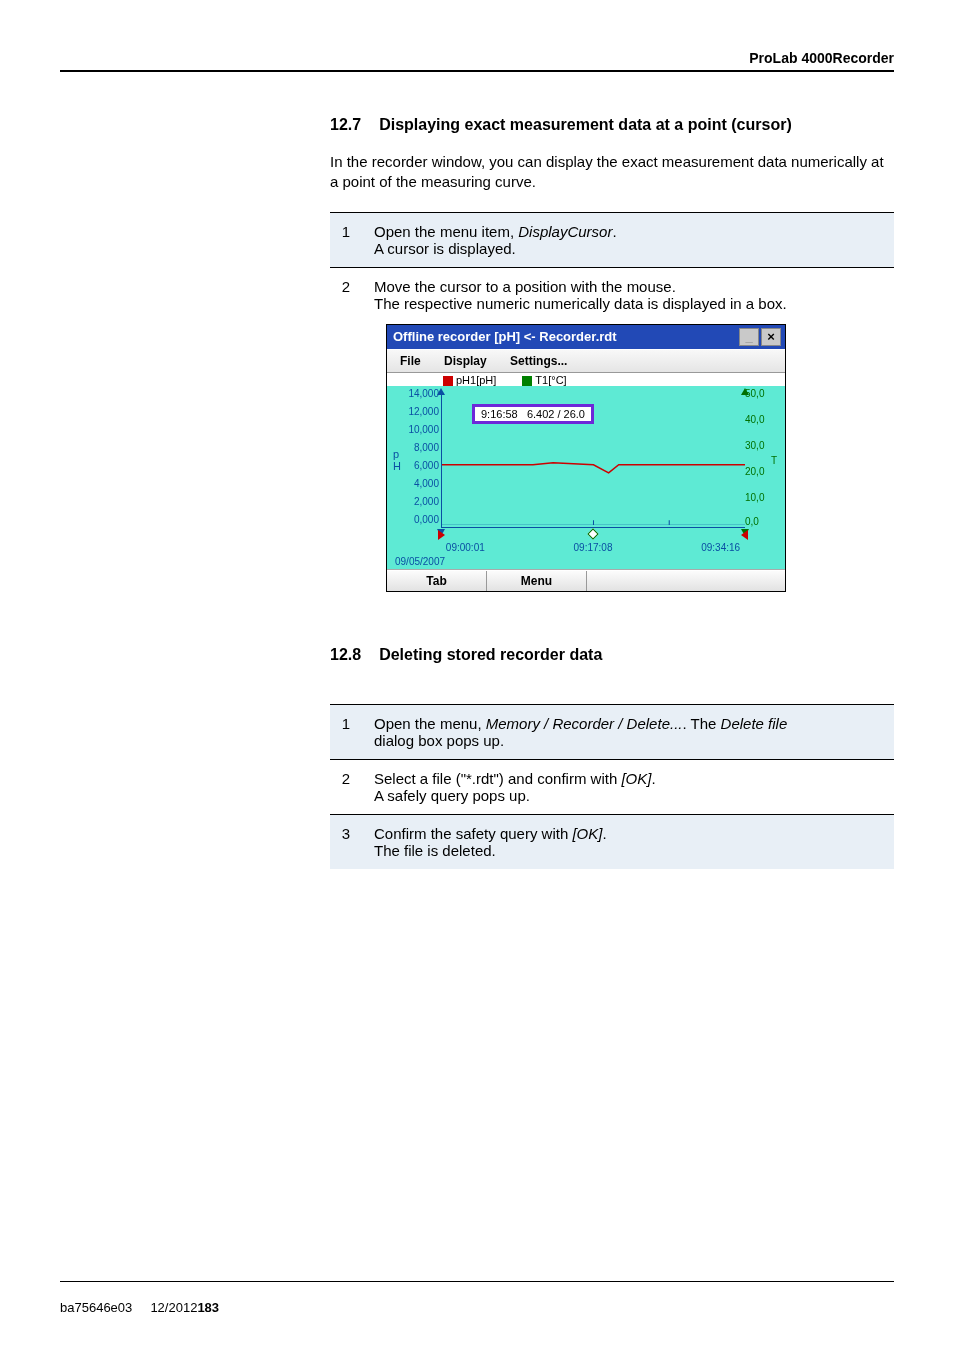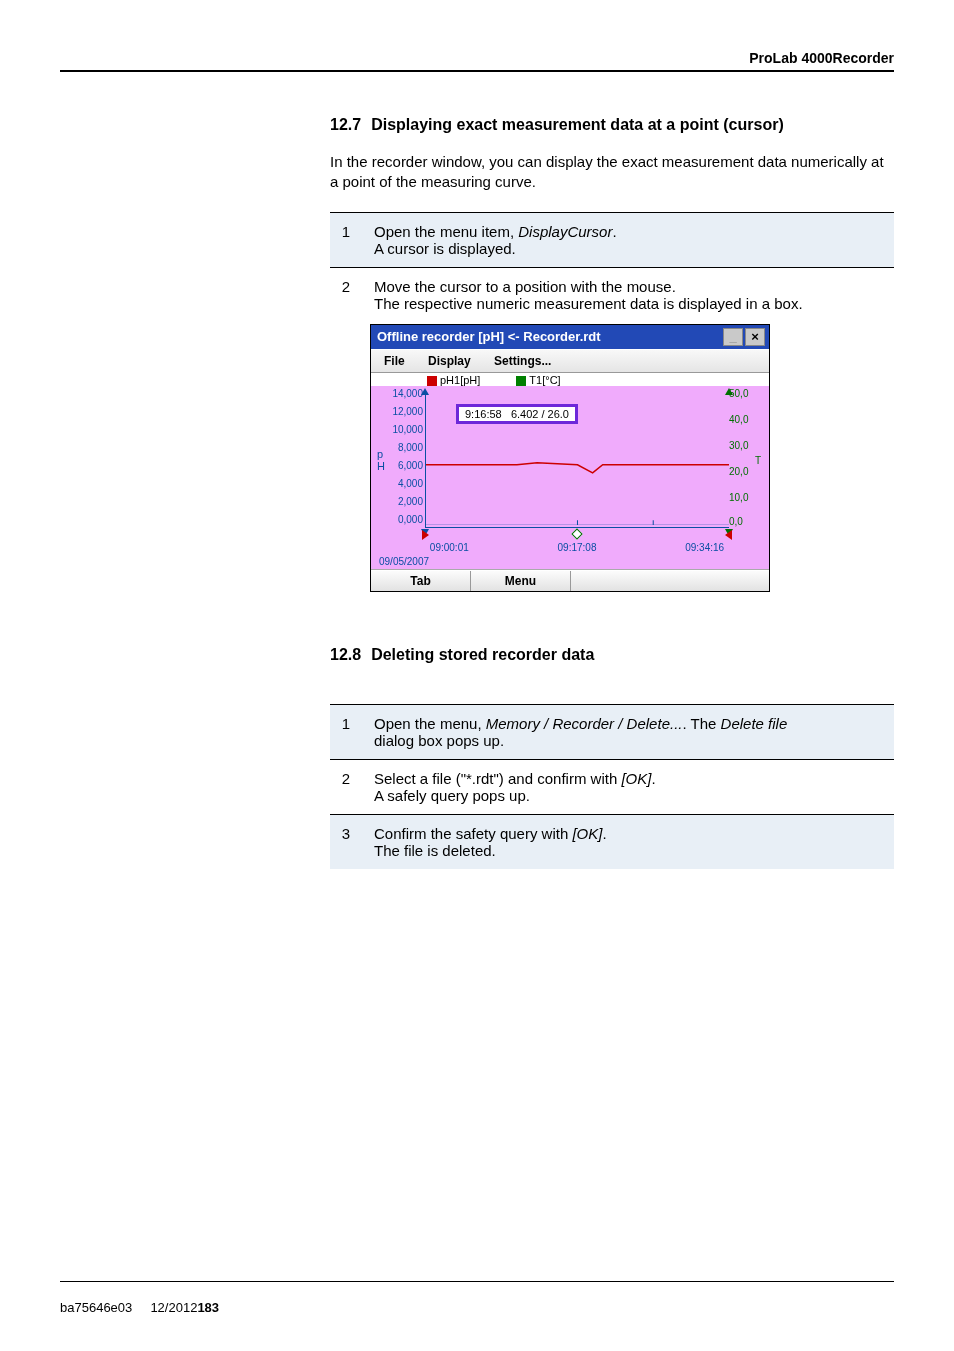--- a/index.html
+++ b/index.html
@@ -2,37 +2,37 @@
 <html><head>
 <meta charset="utf-8">
 <style>
   * { box-sizing: border-box; margin: 0; padding: 0; }
   html, body { width: 954px; height: 1351px; font-family: Arial, Helvetica, sans-serif; background: #fff; color: #000; }
   .page { padding: 50px 60px 0 60px; position: relative; height: 1351px; }
   .header-row { display: flex; justify-content: flex-end; font-weight: bold; font-size: 14px; margin-bottom: 4px; }
   .hr-thick { border: none; border-top: 2px solid #000; }
   .content-col { margin-left: 270px; padding-top: 44px; }
   .section-title { font-weight: bold; font-size: 16px; margin-bottom: 18px; }
-  .section-title .num { display: inline-block; margin-right: 10px; }
+  .section-title .num { display: inline-block; margin-right: 18px; }
   .intro { font-size: 15px; line-height: 1.32; margin-bottom: 20px; }
   table.steps { width: 100%; border-collapse: collapse; font-size: 15px; }
   table.steps td { padding: 10px 12px 10px 10px; vertical-align: top; border-top: 1px solid #000; }
   table.steps td.numcell { width: 34px; text-align: center; }
   table.steps tr.shade td { background: #e8eff6; }
   .italic { font-style: italic; }
 
   
-  .shot-wrap { margin: 2px 0 54px 40px; width: 400px; border: 1px solid #000; background: #f0abfc; font-family: Tahoma, Verdana, Arial, sans-serif; }
+  .shot-wrap { margin: 2px 0 54px 56px; width: 400px; border: 1px solid #000; background: #5eead4; font-family: Tahoma, Verdana, Arial, sans-serif; }
   .titlebar { background: #2249b6; color: #fff; display: flex; align-items: center; font-weight: bold; font-size: 13px; padding: 3px 4px; }
   .titlebar .ttext { flex: 1; padding-left: 2px; }
   .tb-btn { width: 20px; height: 18px; background: #c9c9c9; border: 1px solid #888; color: #000; font-size: 13px; font-weight: bold; display: flex; align-items: center; justify-content: center; margin-left: 2px; line-height: 1; }
   .tb-btn.dis { color: #888; }
   .menubar { background: linear-gradient(#f8f8f8,#e5e5e5); border-top: 1px solid #fff; border-bottom: 1px solid #999; padding: 2px 3px; font-size: 12px; }
   .menubar span { padding: 2px 10px; font-weight: bold; display: inline-block; }
-  .legendrow { background: #fff; padding: 1px 10px 0 56px; font-size: 11px; display: flex; gap: 36px; }
+  .legendrow { background: #fff; padding: 1px 10px 0 56px; font-size: 11px; display: flex; gap: 26px; }
   .legendrow .sq { display: inline-block; width: 10px; height: 10px; margin-right: 3px; vertical-align: middle; }
   .legendrow .red { background: #c00; }
   .legendrow .grn { background: #008000; }
   .plot { position: relative; height: 168px; margin: 2px 6px 0 6px; }
   .yaxis { position: absolute; left: 0; top: 4px; bottom: 28px; width: 48px; }
   .yaxis .ylab-l { position: absolute; left: 0; top: 50%; transform: translateY(-50%); font-size: 11px; color:#0a4fa3; line-height: 12px; }
   .yaxis .tick { position: absolute; right: 2px; color:#0a4fa3; font-size: 10px; text-align: right; width: 40px; }
   .rightaxis { position: absolute; right: 0; top: 4px; bottom: 28px; width: 34px; }
   .rightaxis .tick { position: absolute; left: 0; font-size: 10px; color:#007000; }
   .rightaxis .rlab { position: absolute; right: 2px; top: 50%; transform: translateY(-50%); font-size: 10px; color:#007000; }
@@ -81,21 +81,21 @@
         <td class="numcell">1</td>
         <td>
           <span>Open the menu item, </span><span class="italic">DisplayCursor</span><span>.</span><br>
           <span>A cursor is displayed.</span>
         </td>
       </tr>
       <tr>
         <td class="numcell">2</td>
         <td>
           <span>Move the cursor to a position with the mouse.</span><br>
-          <span>The respective numeric measurement data is displayed in a box.</span>
+          <span>The respective numeric numerically data is displayed in a box.</span>
         </td>
       </tr>
     </tbody>
       </table>
 
     <div class="shot-wrap">
       <div class="titlebar">
         <span class="ttext">Offline recorder [pH] &lt;- Recorder.rdt</span>
         <span class="tb-btn dis">_</span>
         <span class="tb-btn">×</span>

